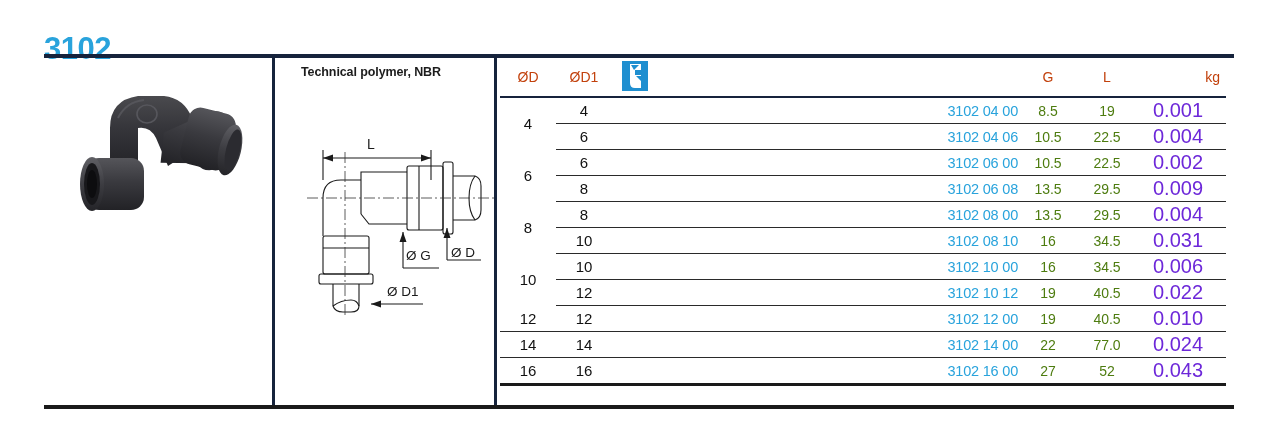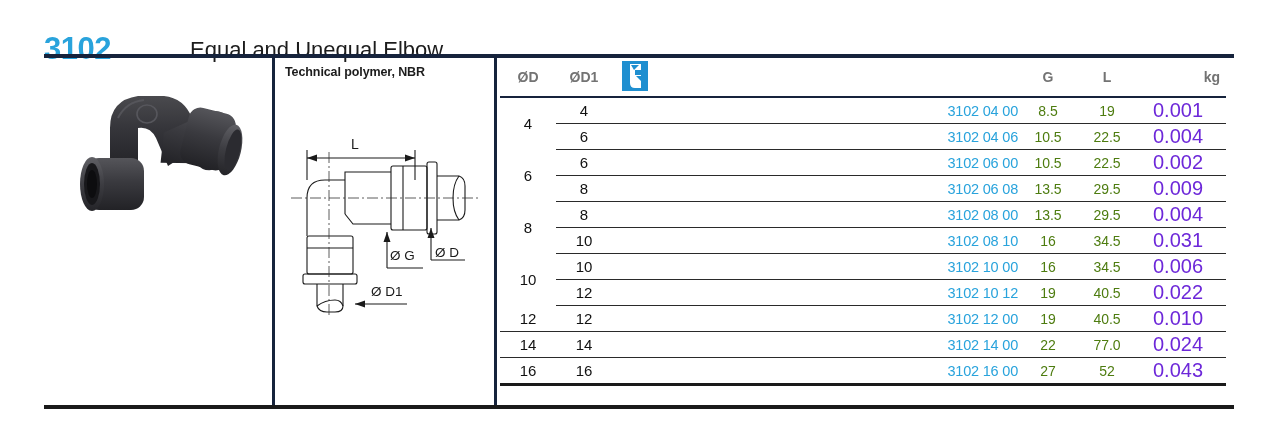--- a/index.html
+++ b/index.html
@@ -76,21 +76,21 @@
   }
   #product-photo {
     position: absolute;
     left: 8px; top: 8px;
     width: 210px; height: 175px;
   }
 
   
   #drawing-panel {
     position: absolute;
-    left: 277px; top: 58px;
+    left: 293px; top: 58px;
     width: 215px; height: 345px;
   }
   #material-spec {
     position: absolute;
     left: 8px; top: 7px;
     font-size: 12.5px;
     font-weight: bold;
     color: #1c1c1c;
     letter-spacing: -0.1px;
     white-space: nowrap;
@@ -123,23 +123,23 @@
   
   col.c-od    { width: 56px; }
   col.c-od1   { width: 56px; }
   col.c-code  { width: 406px; }
   col.c-g     { width: 60px; }
   col.c-l     { width: 58px; }
   col.c-kg    { width: 90px; }
 
   thead th {
     height: 38px;
-    font-weight: bold;
+    font-weight: normal;
     font-size: 15px;
-    color: #737373;
+    color: #c2410c;
     text-align: center;
     border-bottom: 2.5px solid #16233c;
   }
   thead th.th-code { text-align: left; padding-left: 10px; }
   thead th.th-g,
   thead th.th-l   { text-align: center; }
   thead th.th-kg  { text-align: right; padding-right: 6px; }
 
   tbody td {
     height: 25px;
@@ -181,21 +181,20 @@
   tr.inner-sep td.sep-line { border-bottom: 1.4px solid #2a2a2a; }
   tr.group-end  td         { border-bottom: 1.8px solid #2a2a2a; }
   tr.single-row td         { border-bottom: 1.8px solid #2a2a2a; }
   tr.last-row td           { border-bottom: 3px solid #1a1a1a; }
 </style>
 </head>
 <body>
 
 <div id="page-header">
   <div id="code-number">3102</div>
-  <div id="page-title">Equal and Unequal Elbow</div>
 </div>
 <div id="header-rule"></div>
 
 <div class="v-divider" id="divider-left"></div>
 <div class="v-divider" id="divider-right"></div>
 
 <div id="product-photo-panel">
   <svg id="product-photo" viewBox="0 0 210 175" xmlns="http://www.w3.org/2000/svg">
     <defs>
       <linearGradient id="bodyGrad" x1="0" y1="0" x2="0" y2="1">

